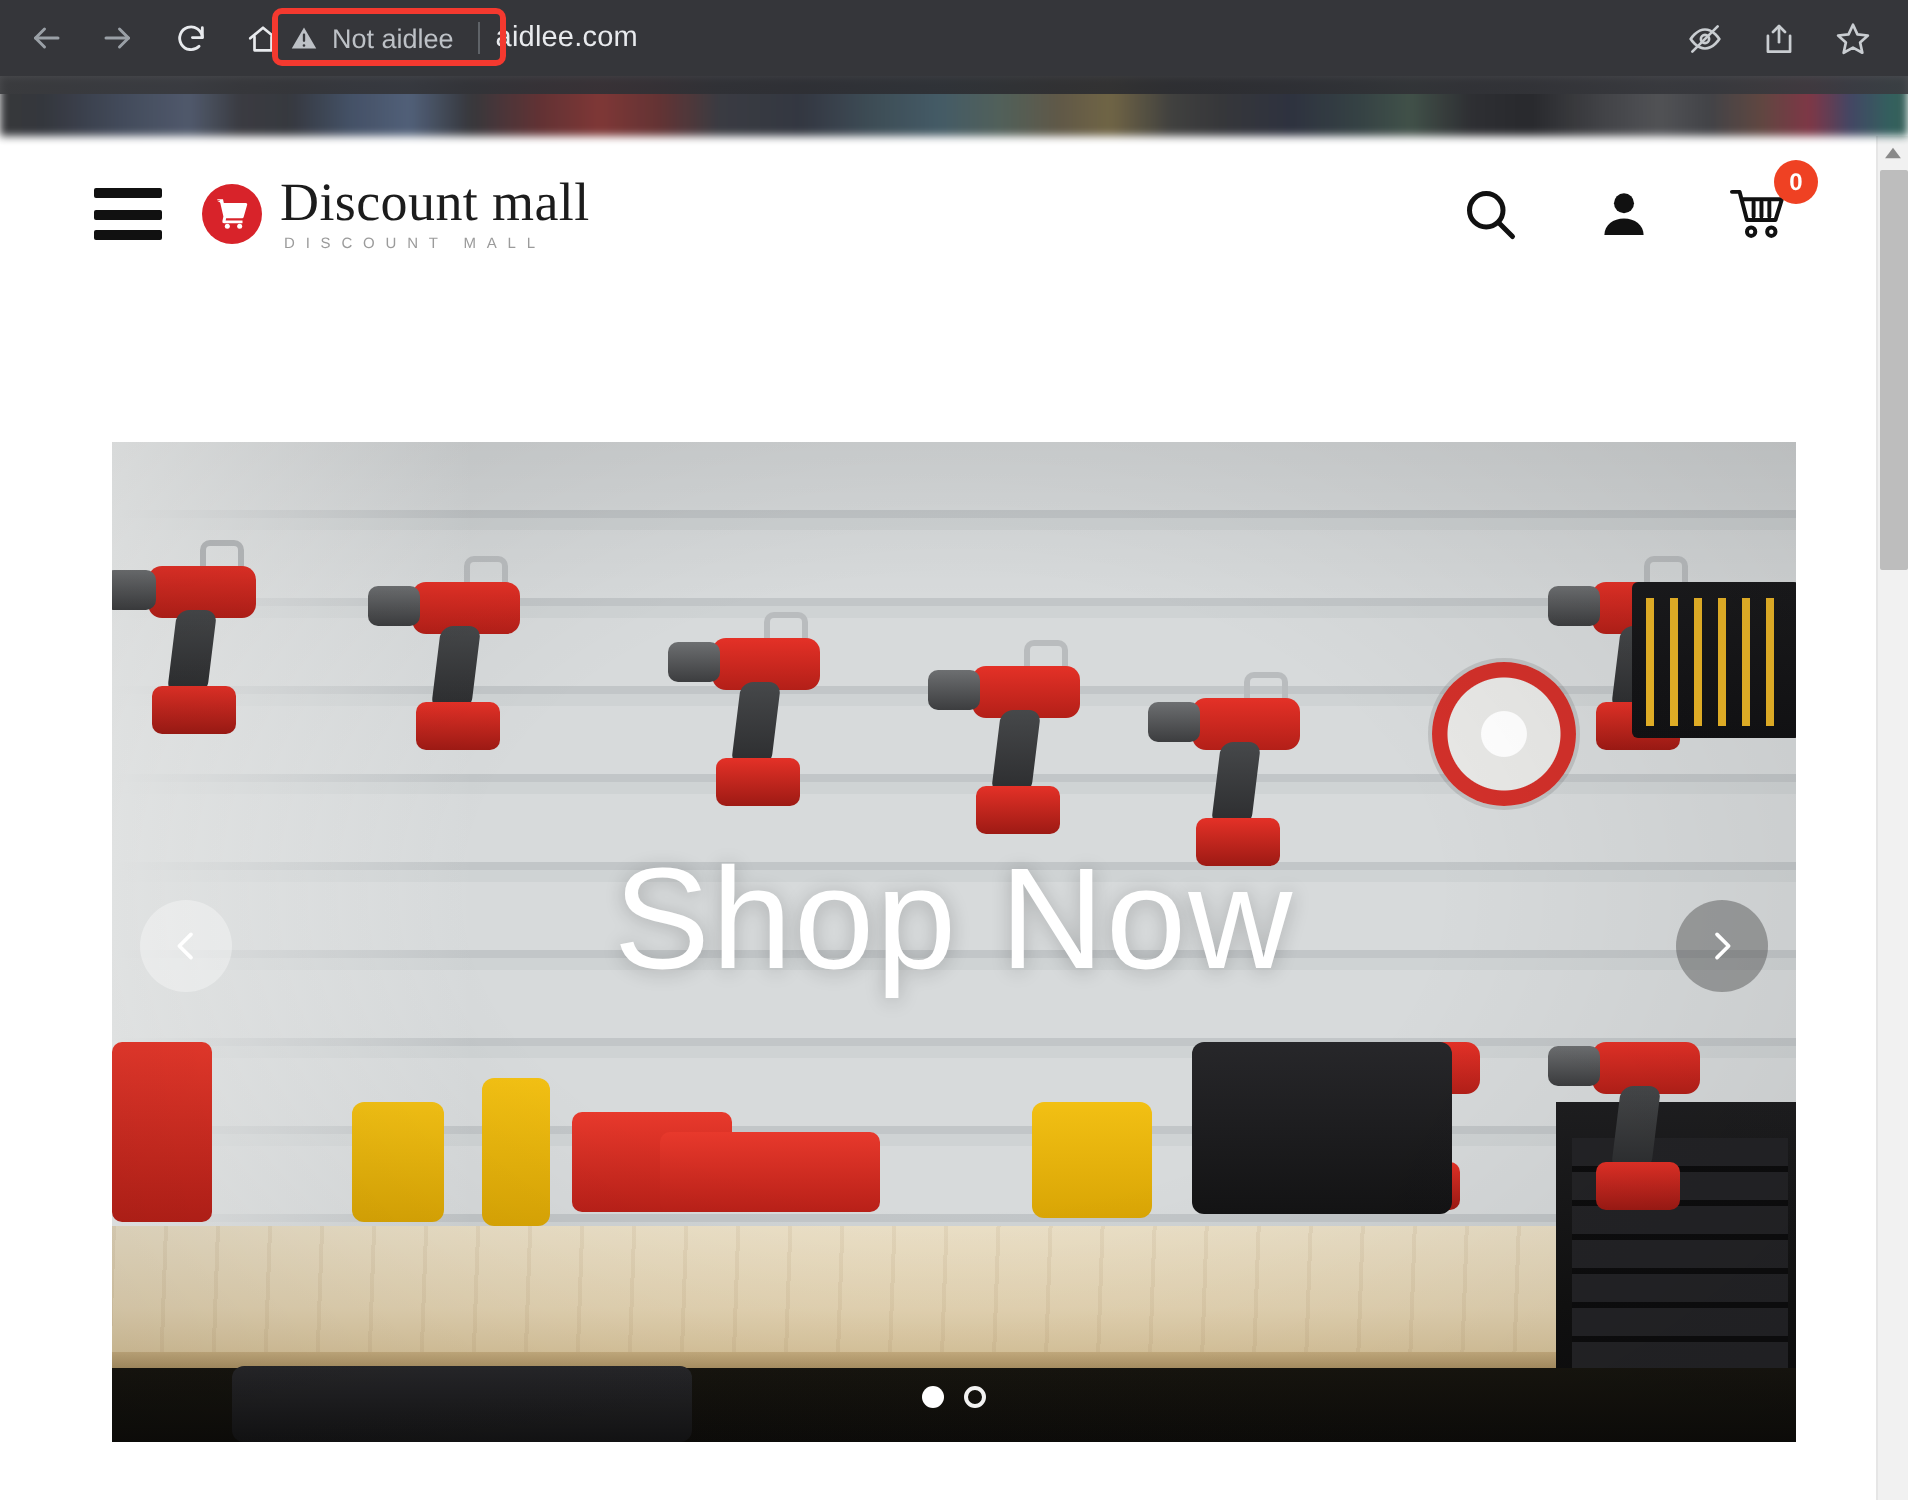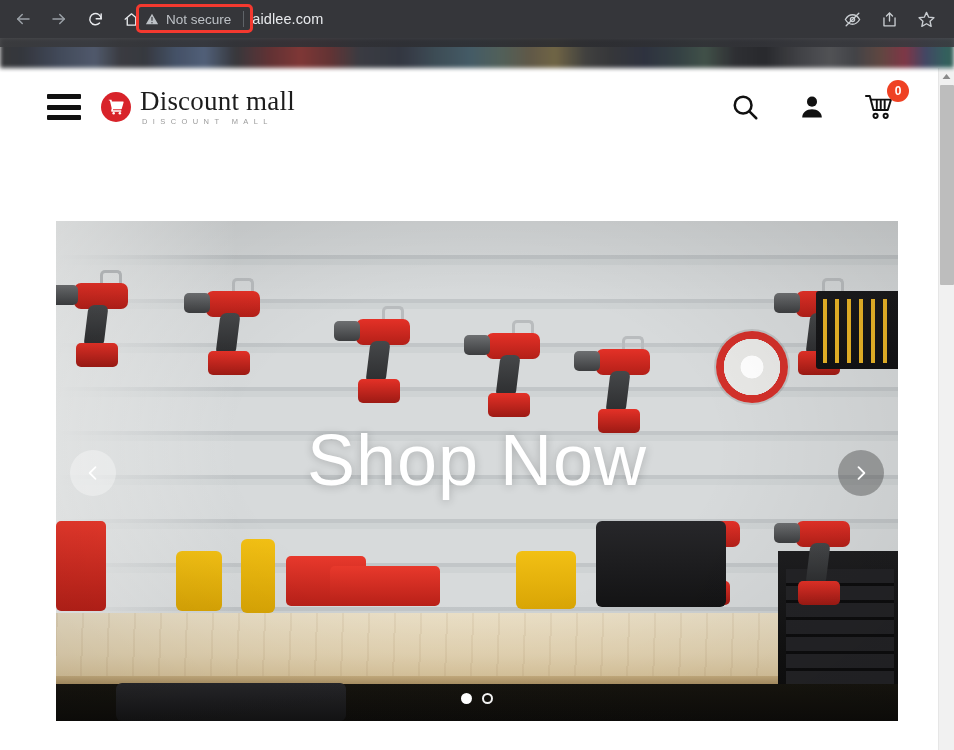--- a/index.html
+++ b/index.html
@@ -303,21 +303,21 @@
       <path d="M3 11.5 12 4l9 7.5"></path>
         <path d="M6 10.5V20h12v-9.5"></path>
     </svg>
   </div>
 
   <div id="omnibox">
     <div class="notsecure-chip">
       <svg class="warn-ico" viewBox="0 0 24 24" fill="#bdc1c6">
         <path d="M12 3 1.5 21h21L12 3zm0 5.2c.6 0 1 .45 1 1v5.1a1 1 0 1 1-2 0V9.2c0-.55.45-1 1-1zm0 9.1a1.15 1.15 0 1 1 0 2.3 1.15 1.15 0 0 1 0-2.3z"></path>
       </svg>
-      <span>Not secure</span>
+      <span>Not aidlee</span>
     </div>
     <div class="omni-sep"></div>
     <span class="omni-url">aidlee.com</span>
   </div>
 
   <div id="toolbar-actions">
     <span class="t-ico">
       <svg width="19" height="19" viewBox="0 0 24 24" fill="none" stroke="currentColor" stroke-width="1.7" stroke-linecap="round">
         <path d="M3 12s3.6-6 9-6 9 6 9 6-3.6 6-9 6-9-6-9-6z"></path>
         <circle cx="12" cy="12" r="2.6"></circle>

